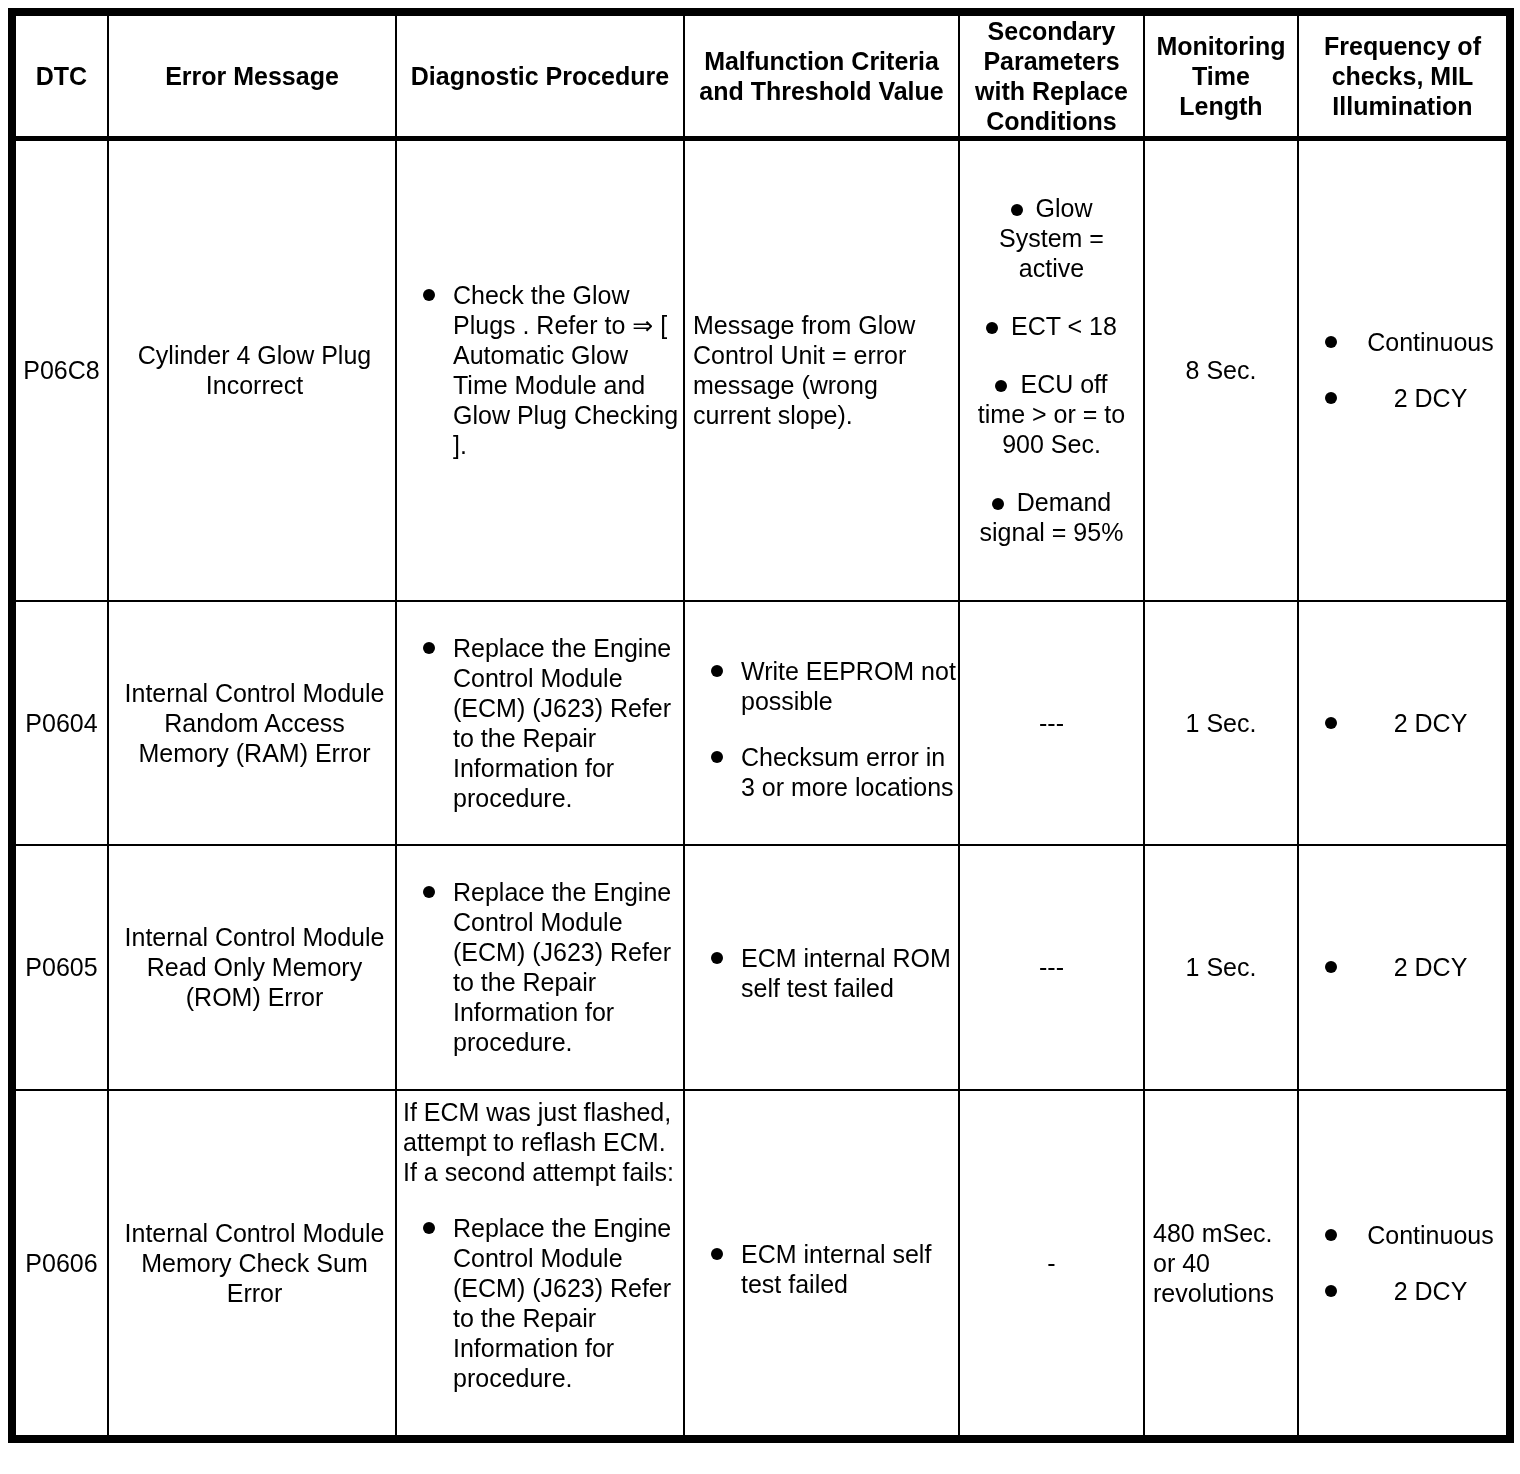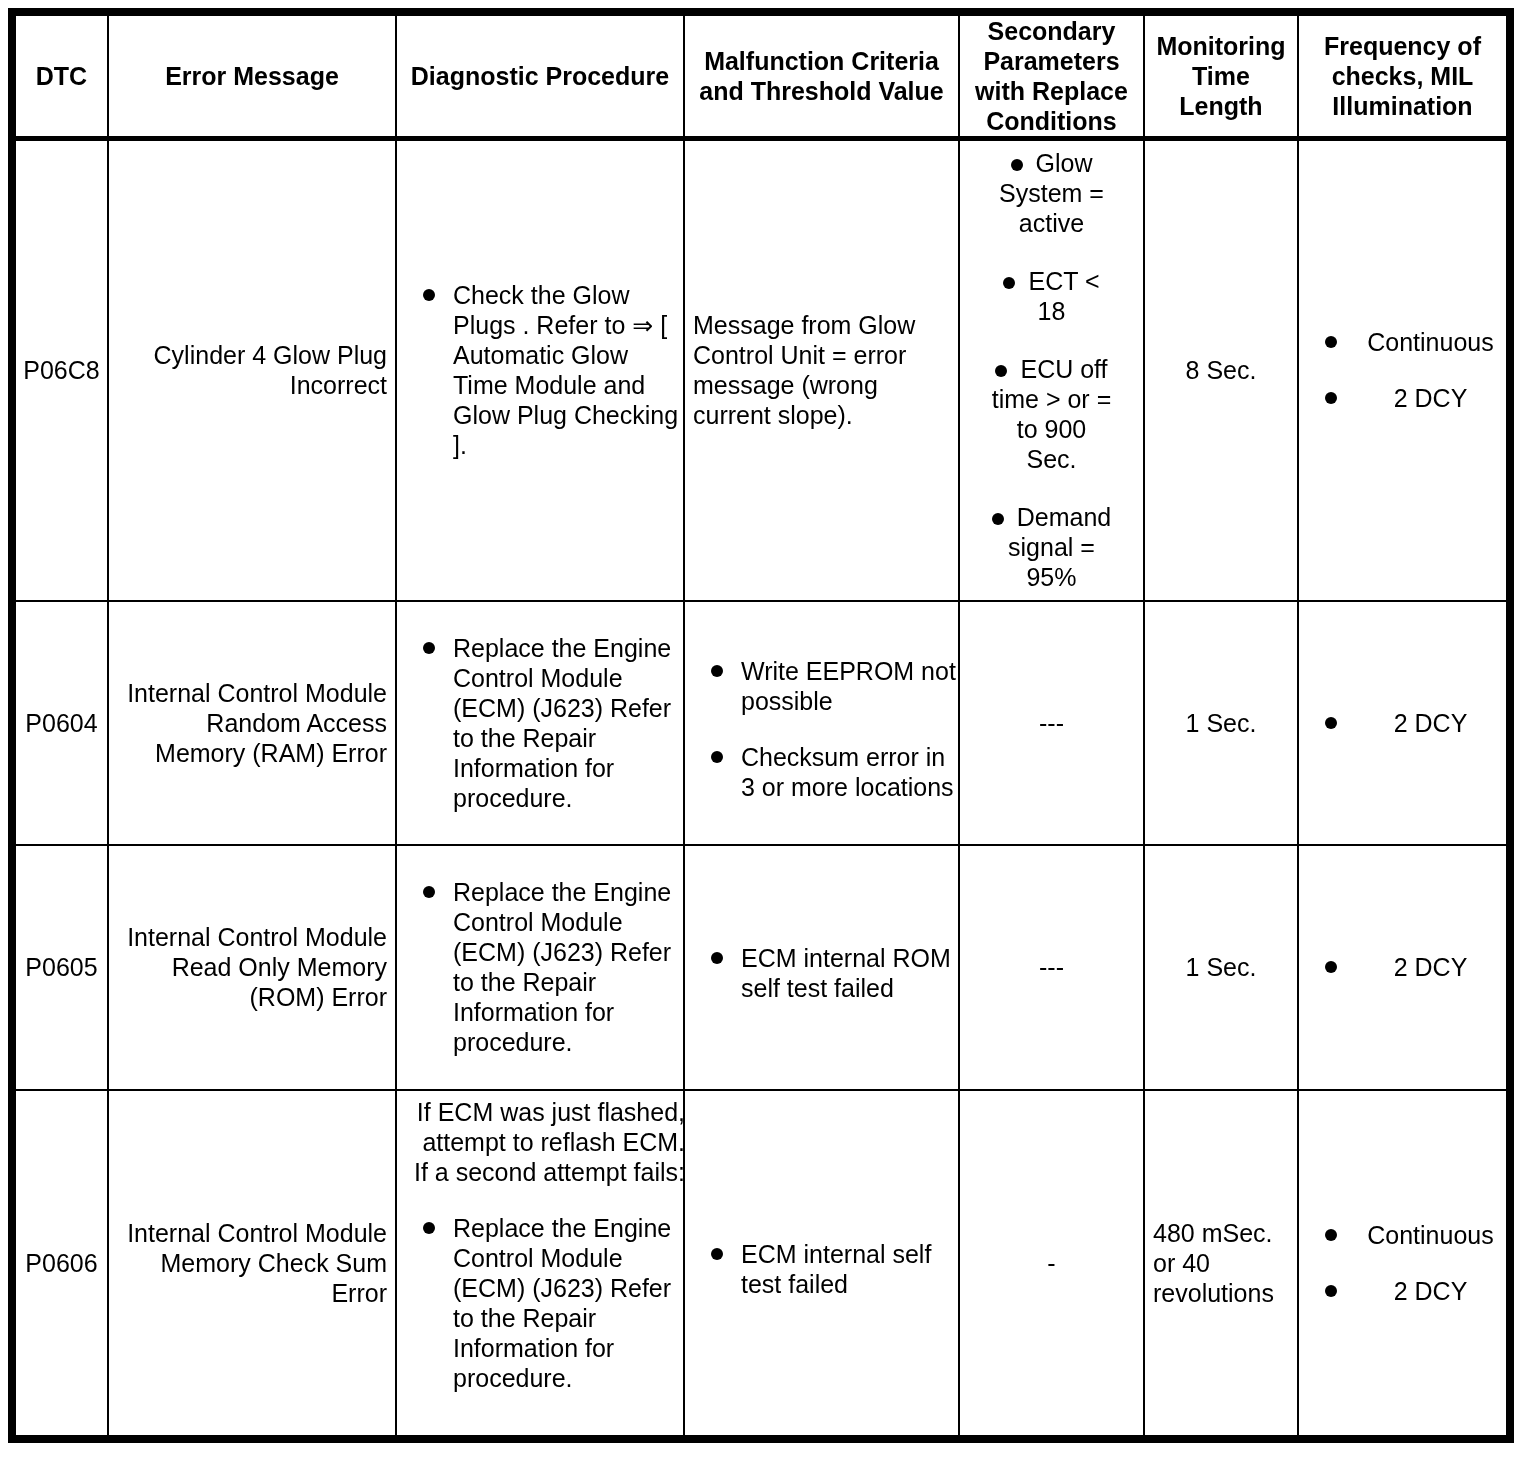--- a/index.html
+++ b/index.html
@@ -41,26 +41,26 @@
     border-bottom: 5px solid #000000;
     height: 118px;
     padding: 0 6px;
   }
   tr.row-1 { height: 462px; }
   tr.row-2 { height: 244px; }
   tr.row-3 { height: 245px; }
   tr.row-4 { height: 346px; }
 
   td.cell-dtc { text-align: center; }
-  td.cell-msg { padding: 0 8px 0 13px; text-align: right; }
+  td.cell-msg { padding: 0 8px 0 13px; text-align: center; }
   td.cell-diag { padding: 0 4px 0 6px; text-align: left; }
   td.cell-diag-top { vertical-align: top; padding-top: 6px; }
   td.cell-malf { padding: 12px 0 0 6px; text-align: left; }
   td.cell-malf-plain { padding: 0 10px 0 8px; }
-  td.cell-sec { text-align: center; padding: 0 31px; }
+  td.cell-sec { text-align: center; padding: 0 14px; }
   td.cell-mon { text-align: center; padding: 0 4px; }
   td.cell-mon-left { text-align: left; padding: 0 2px 0 8px; }
   td.cell-freq { padding: 0 0 0 6px; text-align: center; }
 
   .bullet-item {
     position: relative;
     padding-left: 50px;
     margin: 26px 0;
   }
   .bullet-item:first-child { margin-top: 0; }
@@ -69,21 +69,21 @@
     position: absolute;
     left: 20px;
     top: 9px;
     width: 12px;
     height: 12px;
     border-radius: 50%;
     background: #000000;
   }
   .only-item { margin: 0; }
 
-  .diag-intro { margin: 0 -6px 26px 0; text-align: right; }
+  .diag-intro { margin: 0 -6px 26px 0; }
 
   .sec-item { margin: 28px 0; text-align: center; }
   .sec-item:first-child { margin-top: 0; }
   .sec-item:last-child { margin-bottom: 0; margin-top: 11px; }
   .dot-inline {
     display: inline-block;
     width: 12px;
     height: 12px;
     border-radius: 50%;
     background: #000000;

